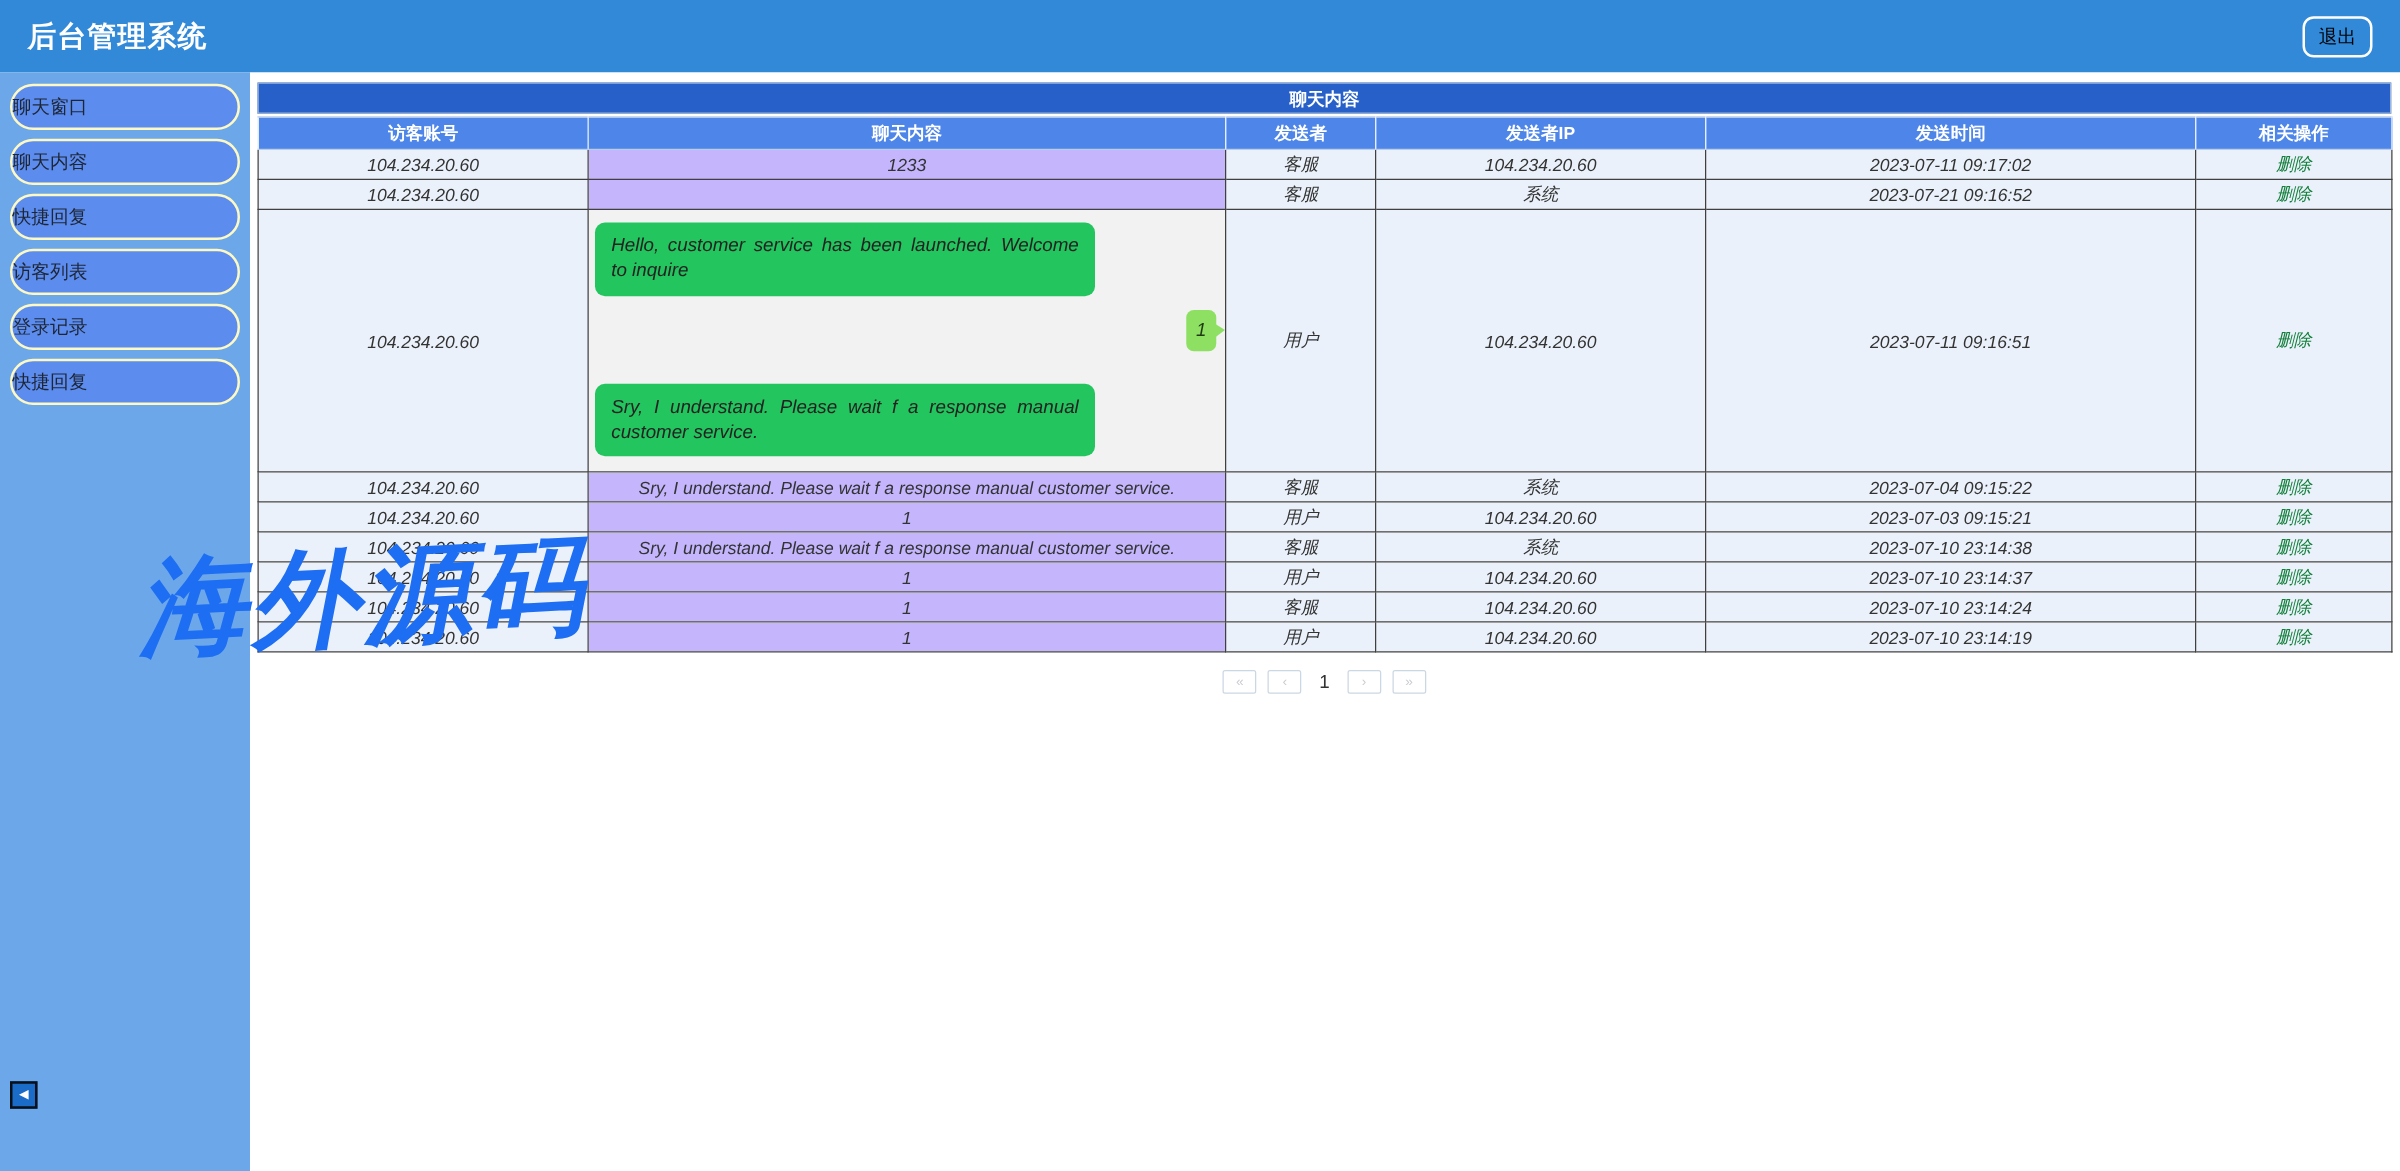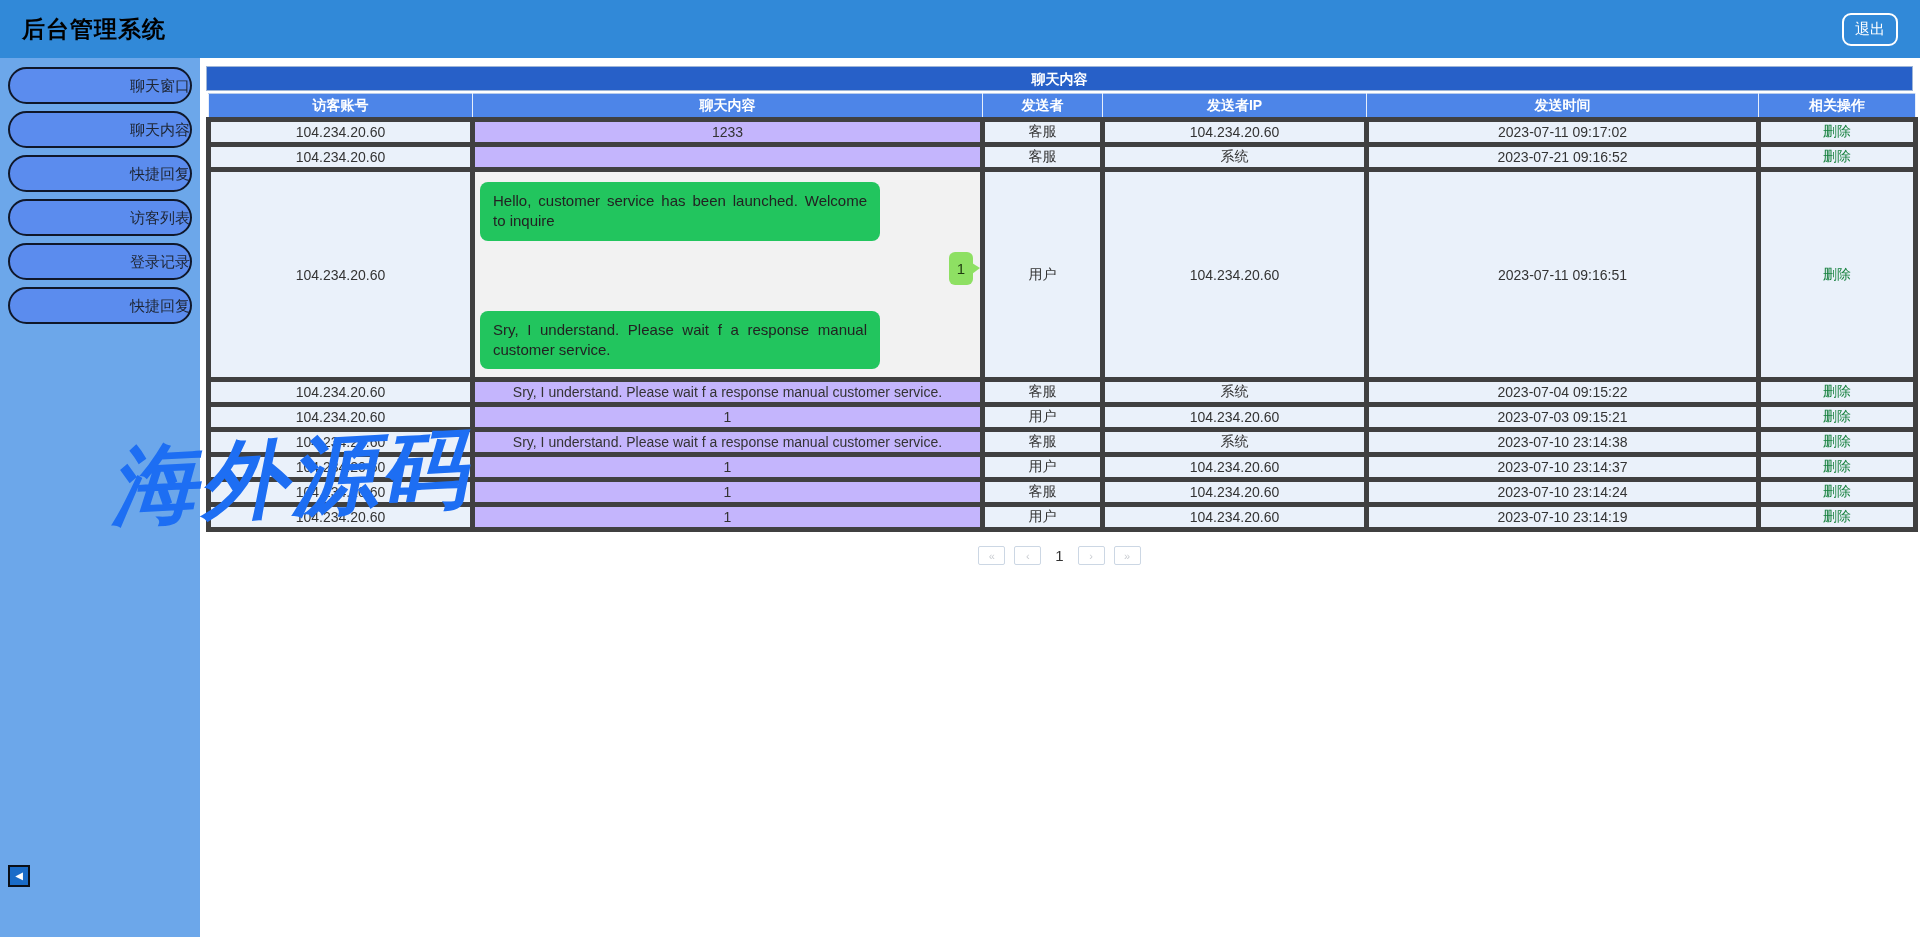--- a/index.html
+++ b/index.html
@@ -9,36 +9,36 @@
     background:#ffffff;
     font-family:"Liberation Sans","DejaVu Sans",sans-serif;
   }
 
   
   .app-header {
     position:absolute; top:0; left:0; width:1920px; height:58px;
     background:#3189d8; display:flex; align-items:center; justify-content:space-between;
     padding:0 22px;
   }
-  .app-title { color:#000000; font-size:23px; font-weight:bold; letter-spacing:1px; }
+  .app-title { color:#ffffff; font-size:23px; font-weight:bold; letter-spacing:1px; }
   .logout-btn {
-    color:#ffffff; background:transparent; border:2px solid #fff; border-radius:9px;
+    color:#000000; background:transparent; border:2px solid #fff; border-radius:9px;
     font-size:15px; padding:5px 11px; cursor:pointer;
     font-family:inherit;
   }
 
   
   .sidebar {
     position:absolute; top:58px; left:0; width:200px; height:879px;
     background:#6ca7ea;
   }
   .menu-btn {
     display:block; width:184px; height:37px; margin:7px auto 0;
-    background:#5b8cee; border:2px solid #0f172a; border-radius:19px;
-    color:#1e2533; font-size:15px; line-height:33px; text-align:right;
+    background:#5b8cee; border:2px solid #fef9c3; border-radius:19px;
+    color:#1e2533; font-size:15px; line-height:33px; text-align:left;
     cursor:pointer;
   }
   .menu-btn:first-child { margin-top:9px; }
   .collapse-btn {
     position:absolute; left:8px; bottom:50px; width:22px; height:22px;
     background:#1a6cc8; border:2px solid #0a0f18; color:#fff;
     display:flex; align-items:center; justify-content:center;
     font-size:10px; cursor:pointer; line-height:1;
   }
 
@@ -54,22 +54,22 @@
   table.data-table {
     width:1707px; border-collapse:collapse; table-layout:fixed;
     font-size:14px; color:#333;padding-left:23px;
   }
   thead th {
     background:#4d85e8; color:#fff; font-weight:bold; height:26px;
     border:1px solid #e6eefb; border-top:1px solid #b9cdec; border-bottom:1px solid #b9cdec;
     font-size:14px;
   }
   tbody td {
-    background:#eaf1fa; border:5px solid #404040; height:24px;
-    text-align:center; padding:1px 4px; overflow:hidden; white-space:nowrap;
+    background:#eaf1fa; border:1px solid #404040; height:24px;
+    text-align:center; padding:1px 4px; overflow:hidden; white-space:nowrap;font-style:italic;
   }
   tbody td.cell-content { background:#c4b5fd;margin-left:25px; }
   tbody tr.chat-row td { height:210px; }
   td.chat-cell {
     background:#f2f2f2 !important; position:relative; vertical-align:top;
     padding:0; white-space:normal;
   }
   .chat-panel { padding:10px 0 0 5px; text-align:left; }
   .bubble {
     background:#22c55e; border-radius:8px; width:400px; padding:9px 13px;

